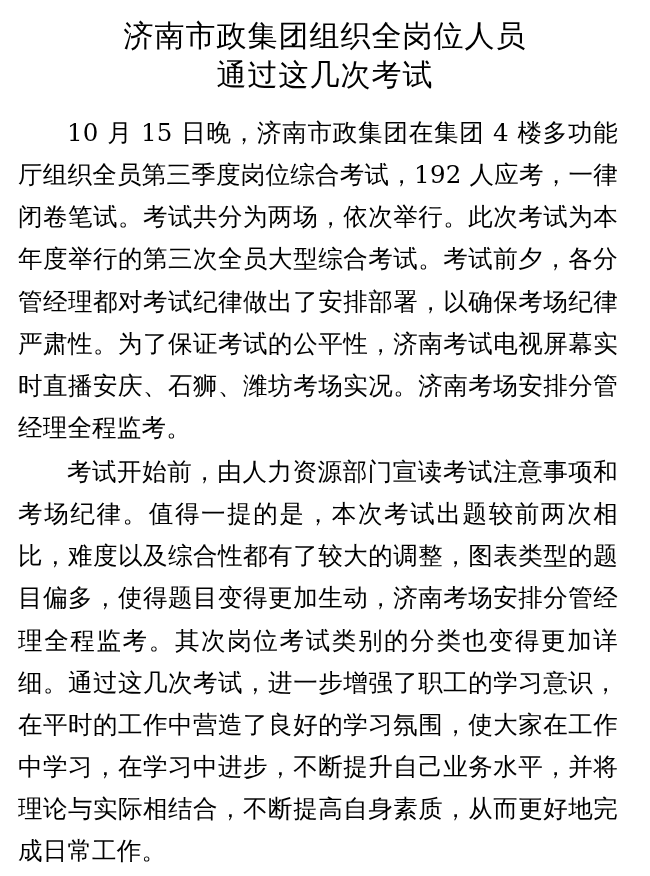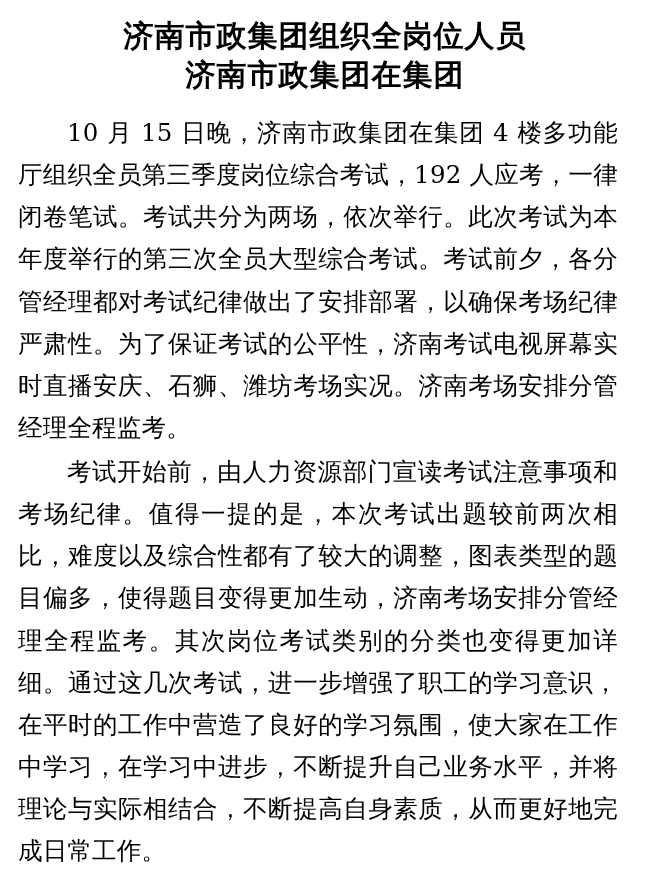--- a/index.html
+++ b/index.html
@@ -16,21 +16,21 @@
   }
   .page {
     width: 650px;
     height: 876px;
     box-sizing: border-box;
     padding: 16px 18px 0 18px;
     position: relative;
   }
   .doc-title {
     text-align: center;
-    font-weight: bold;
+    font-weight: normal;
     font-size: 30px;
     line-height: 1.30;
     letter-spacing: 1px;
     margin: 0;
   }
   .doc-title .title-line {
     display: block;
     white-space: nowrap;
   }
   .body-text {
@@ -50,21 +50,21 @@
     margin-top: 2px;
   }
 </style>
 </head>
 <body>
 
 <div class="page">
 
   <h1 class="doc-title">
     <span class="title-line">济南市政集团组织全岗位人员</span>
-    <span class="title-line">济南市政集团在集团</span>
+    <span class="title-line">通过这几次考试</span>
   </h1>
 
   <div class="body-text">
     <p class="para">10 月 15 日晚，济南市政集团在集团 4 楼多功能厅组织全员第三季度岗位综合考试，192 人应考，一律闭卷笔试。考试共分为两场，依次举行。此次考试为本年度举行的第三次全员大型综合考试。考试前夕，各分管经理都对考试纪律做出了安排部署，以确保考场纪律严肃性。为了保证考试的公平性，济南考试电视屏幕实时直播安庆、石狮、潍坊考场实况。济南考场安排分管经理全程监考。</p>
     <p class="para">考试开始前，由人力资源部门宣读考试注意事项和考场纪律。值得一提的是，本次考试出题较前两次相比，难度以及综合性都有了较大的调整，图表类型的题目偏多，使得题目变得更加生动，济南考场安排分管经理全程监考。其次岗位考试类别的分类也变得更加详细。通过这几次考试，进一步增强了职工的学习意识，在平时的工作中营造了良好的学习氛围，使大家在工作中学习，在学习中进步，不断提升自己业务水平，并将理论与实际相结合，不断提高自身素质，从而更好地完成日常工作。</p>
   </div>
 
 </div>
 
 </body></html>

